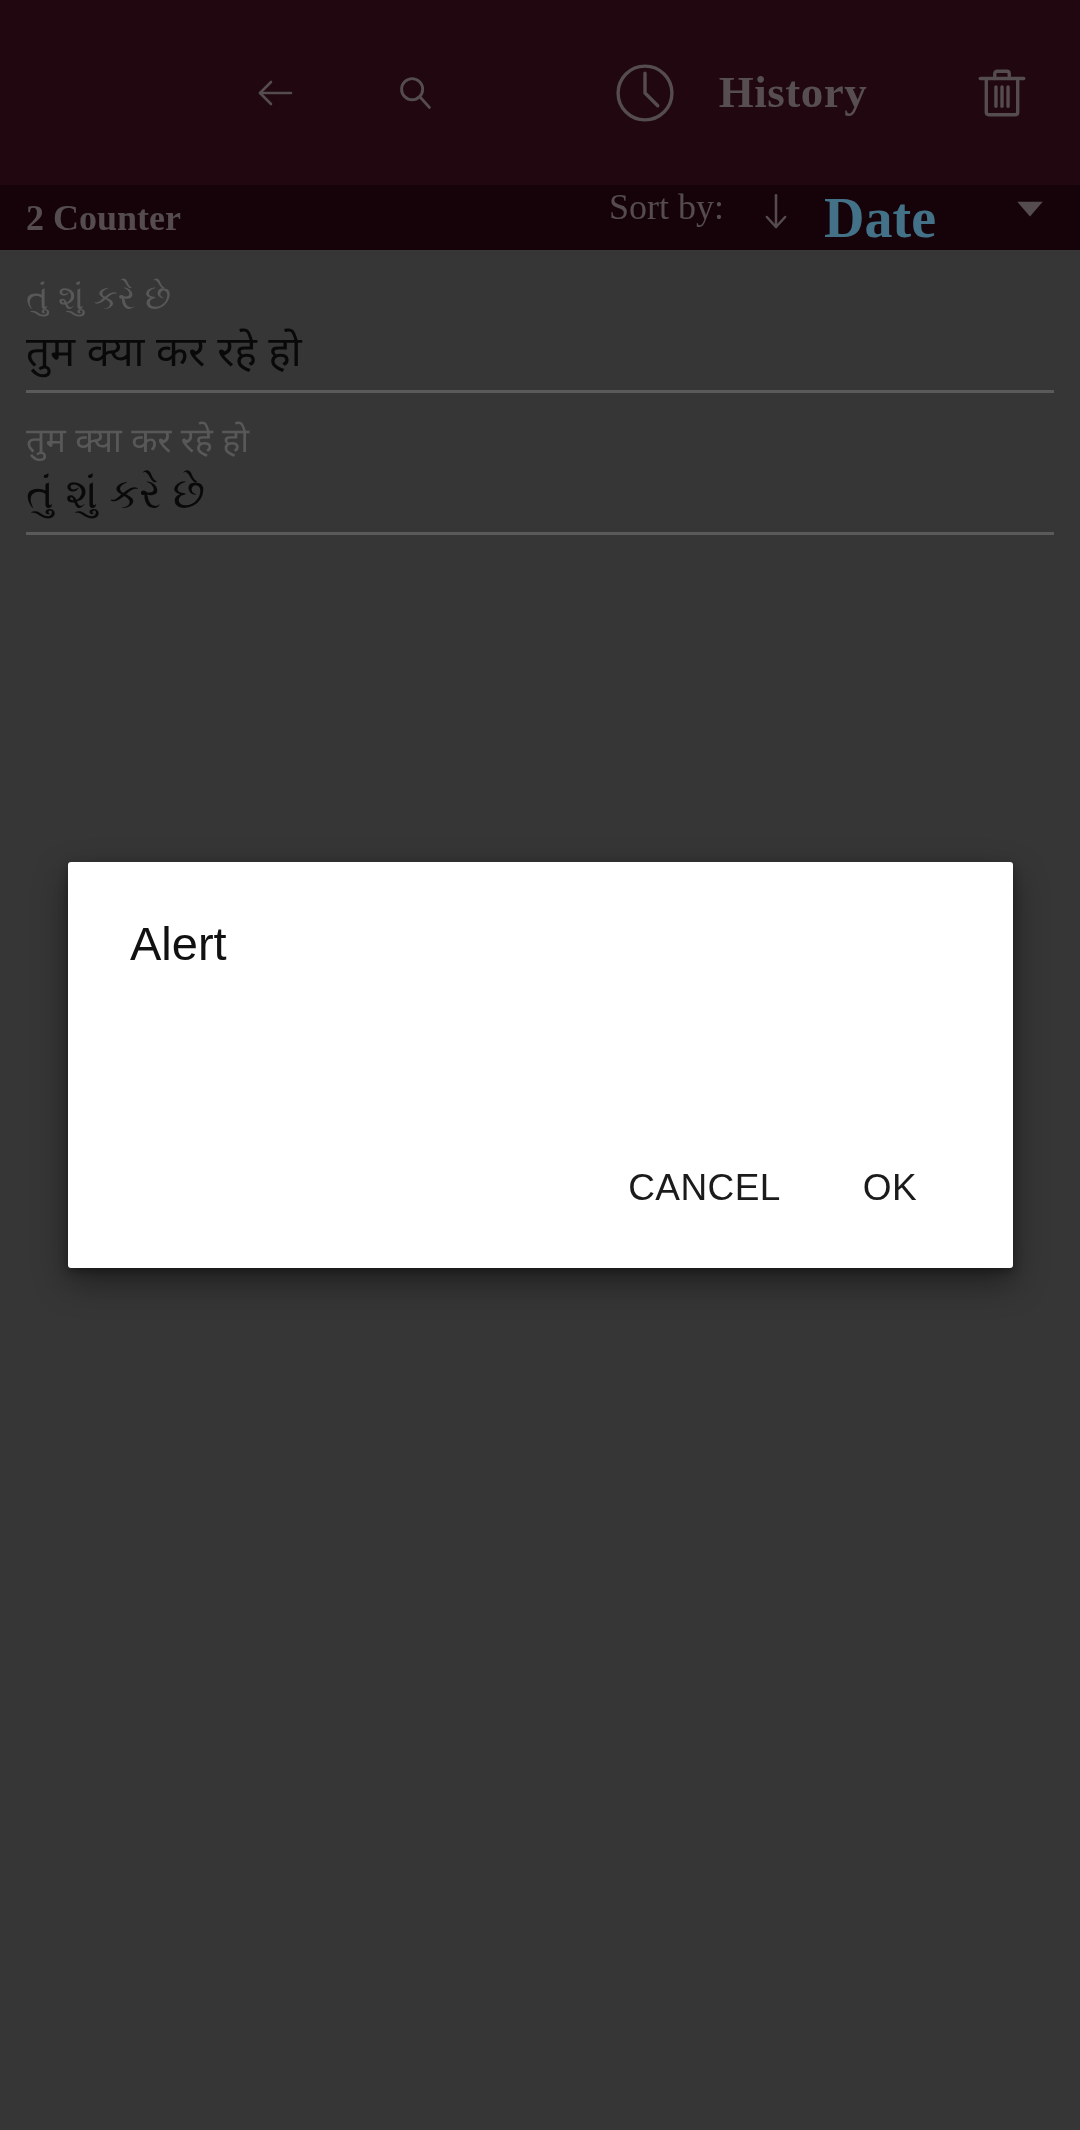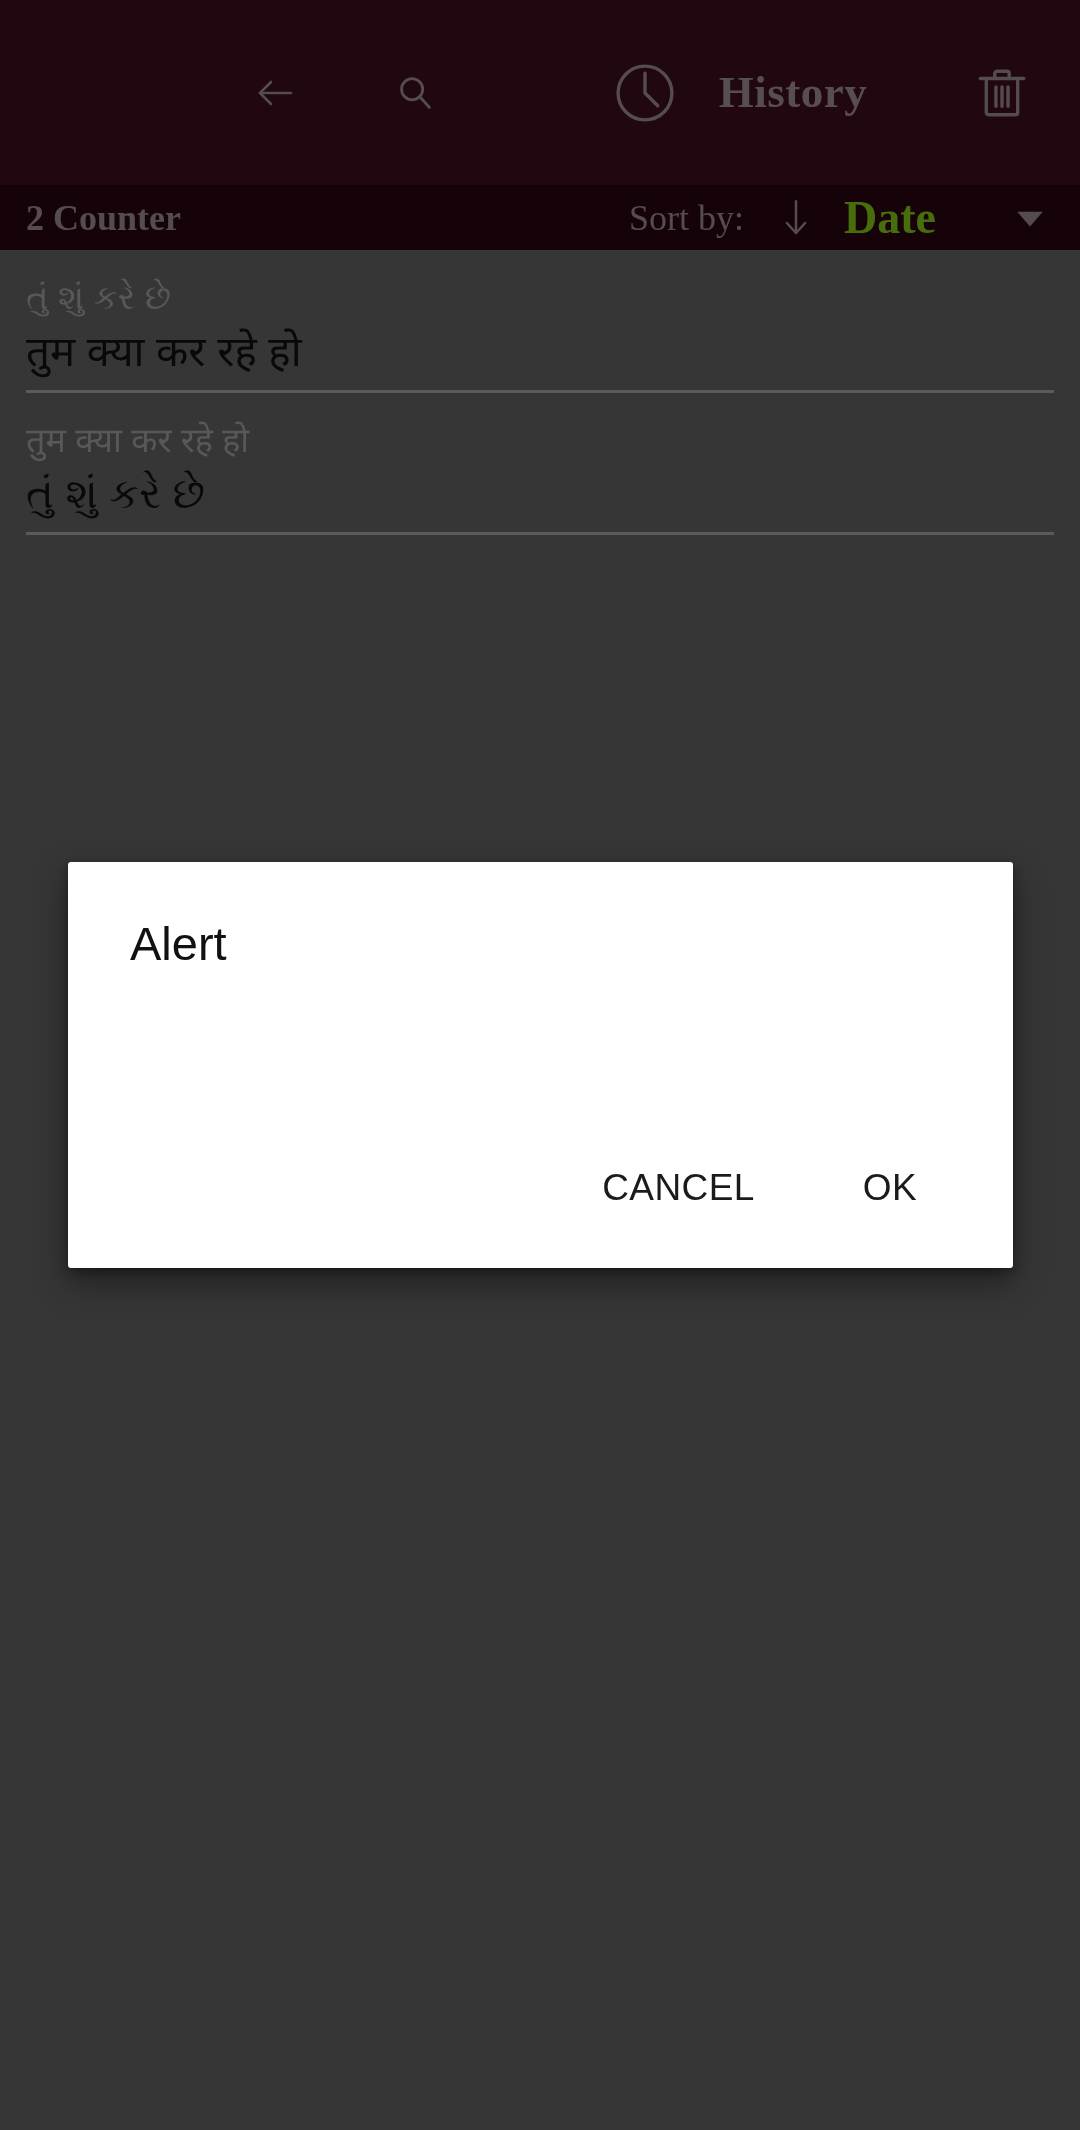--- a/index.html
+++ b/index.html
@@ -80,42 +80,42 @@
     color: #9d8d93;
     font-family: "Liberation Serif", "DejaVu Serif", serif;
     font-weight: bold;
     font-size: 36px;
     margin-left: 26px;
     white-space: nowrap;
   }
   #sort-group {
     margin-left: auto;
     display: flex;
-    align-items: center;
+    align-items: flex-start;
     padding-right: 28px;
   }
   #sort-by-label {
     color: #9d8d93;
     font-family: "Liberation Serif", "DejaVu Serif", serif;
     font-size: 36px;
     white-space: nowrap;
   }
   .ic-sortdir {
     width: 52px;
     height: 52px;
     margin-left: 26px;
     display: flex;
     align-items: center;
     justify-content: center;
   }
   #sort-value {
-    color: #84cc16;
+    color: #7dd3fc;
     font-family: "Liberation Serif", "DejaVu Serif", serif;
     font-weight: bold;
-    font-size: 46px;
+    font-size: 56px;
     margin-left: 22px;
     white-space: nowrap;
   }
   .ic-caret {
     width: 44px;
     height: 44px;
     margin-left: 72px;
     display: flex;
     align-items: center;
     justify-content: center;
@@ -207,21 +207,21 @@
     padding: 14px 8px;
     margin: 0;
     color: #1b1b1b;
     font-family: "Liberation Sans", sans-serif;
     font-size: 37px;
     letter-spacing: 0.4px;
     line-height: 1;
     cursor: pointer;
     white-space: nowrap;
   }
-  #alert-btn-ok { margin-left: 92px; }
+  #alert-btn-ok { margin-left: 66px; }
 </style>
 </head>
 <body>
 
 <div id="screen">
 
   <div id="app-layer">
 
     <div id="app-bar">
 

